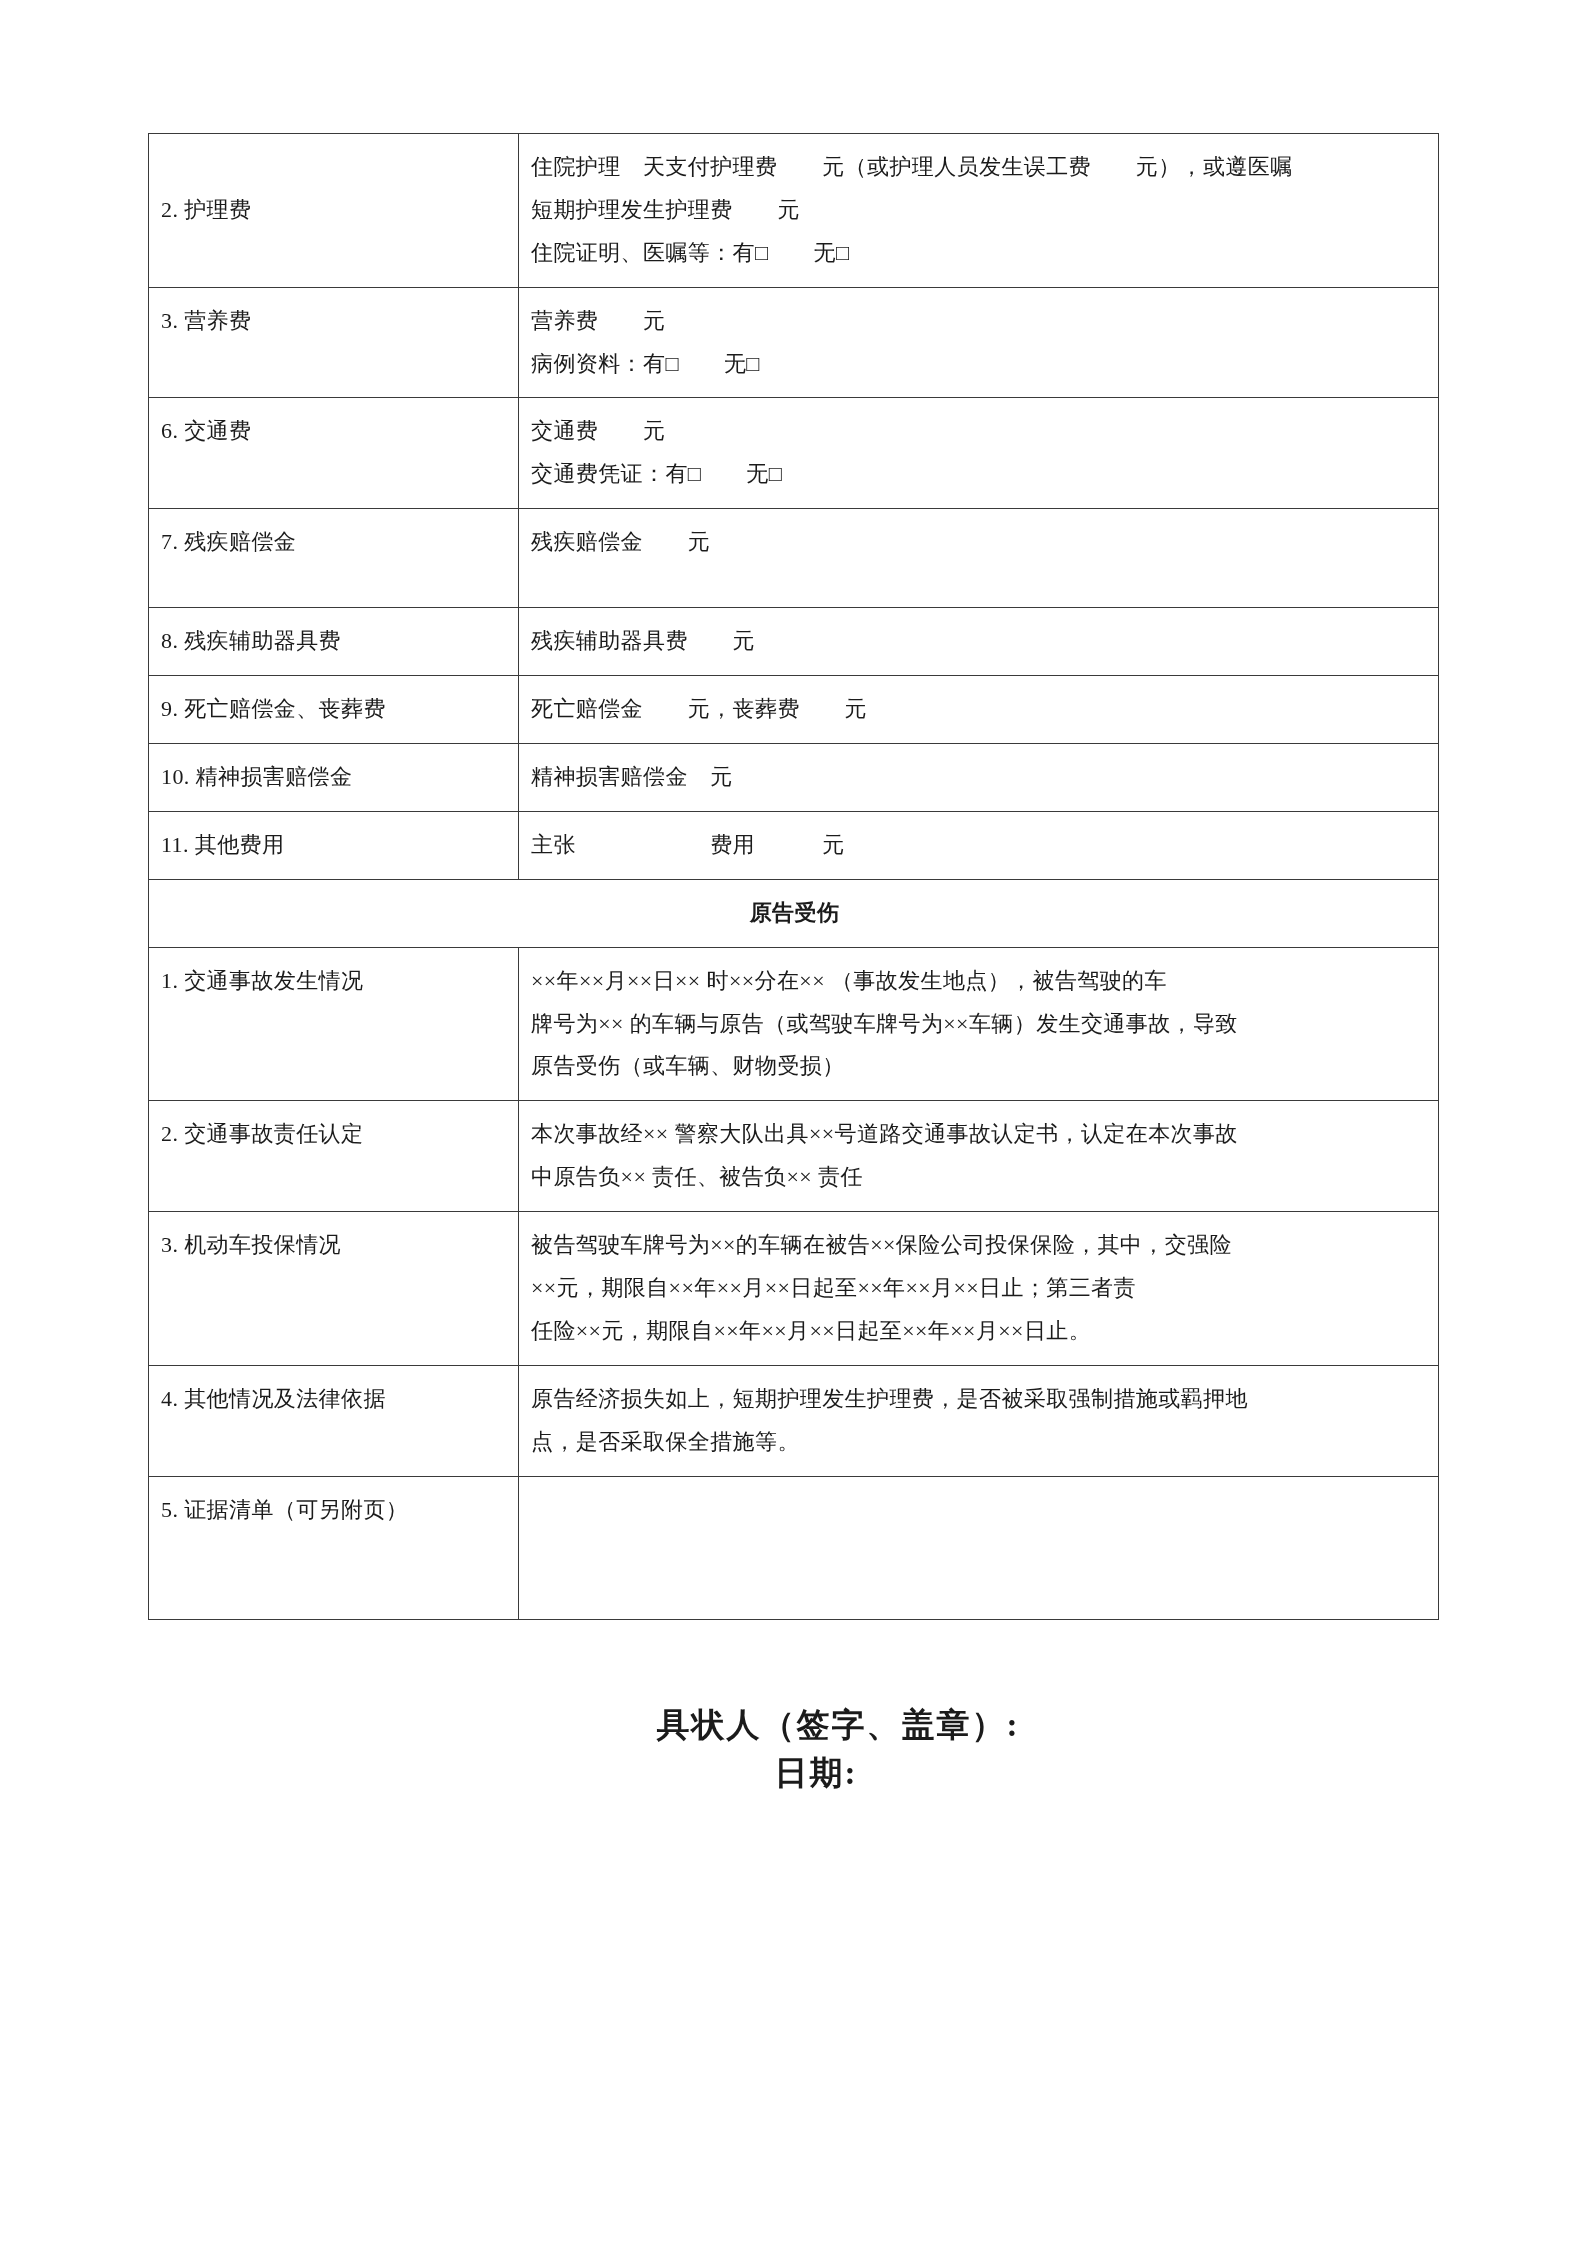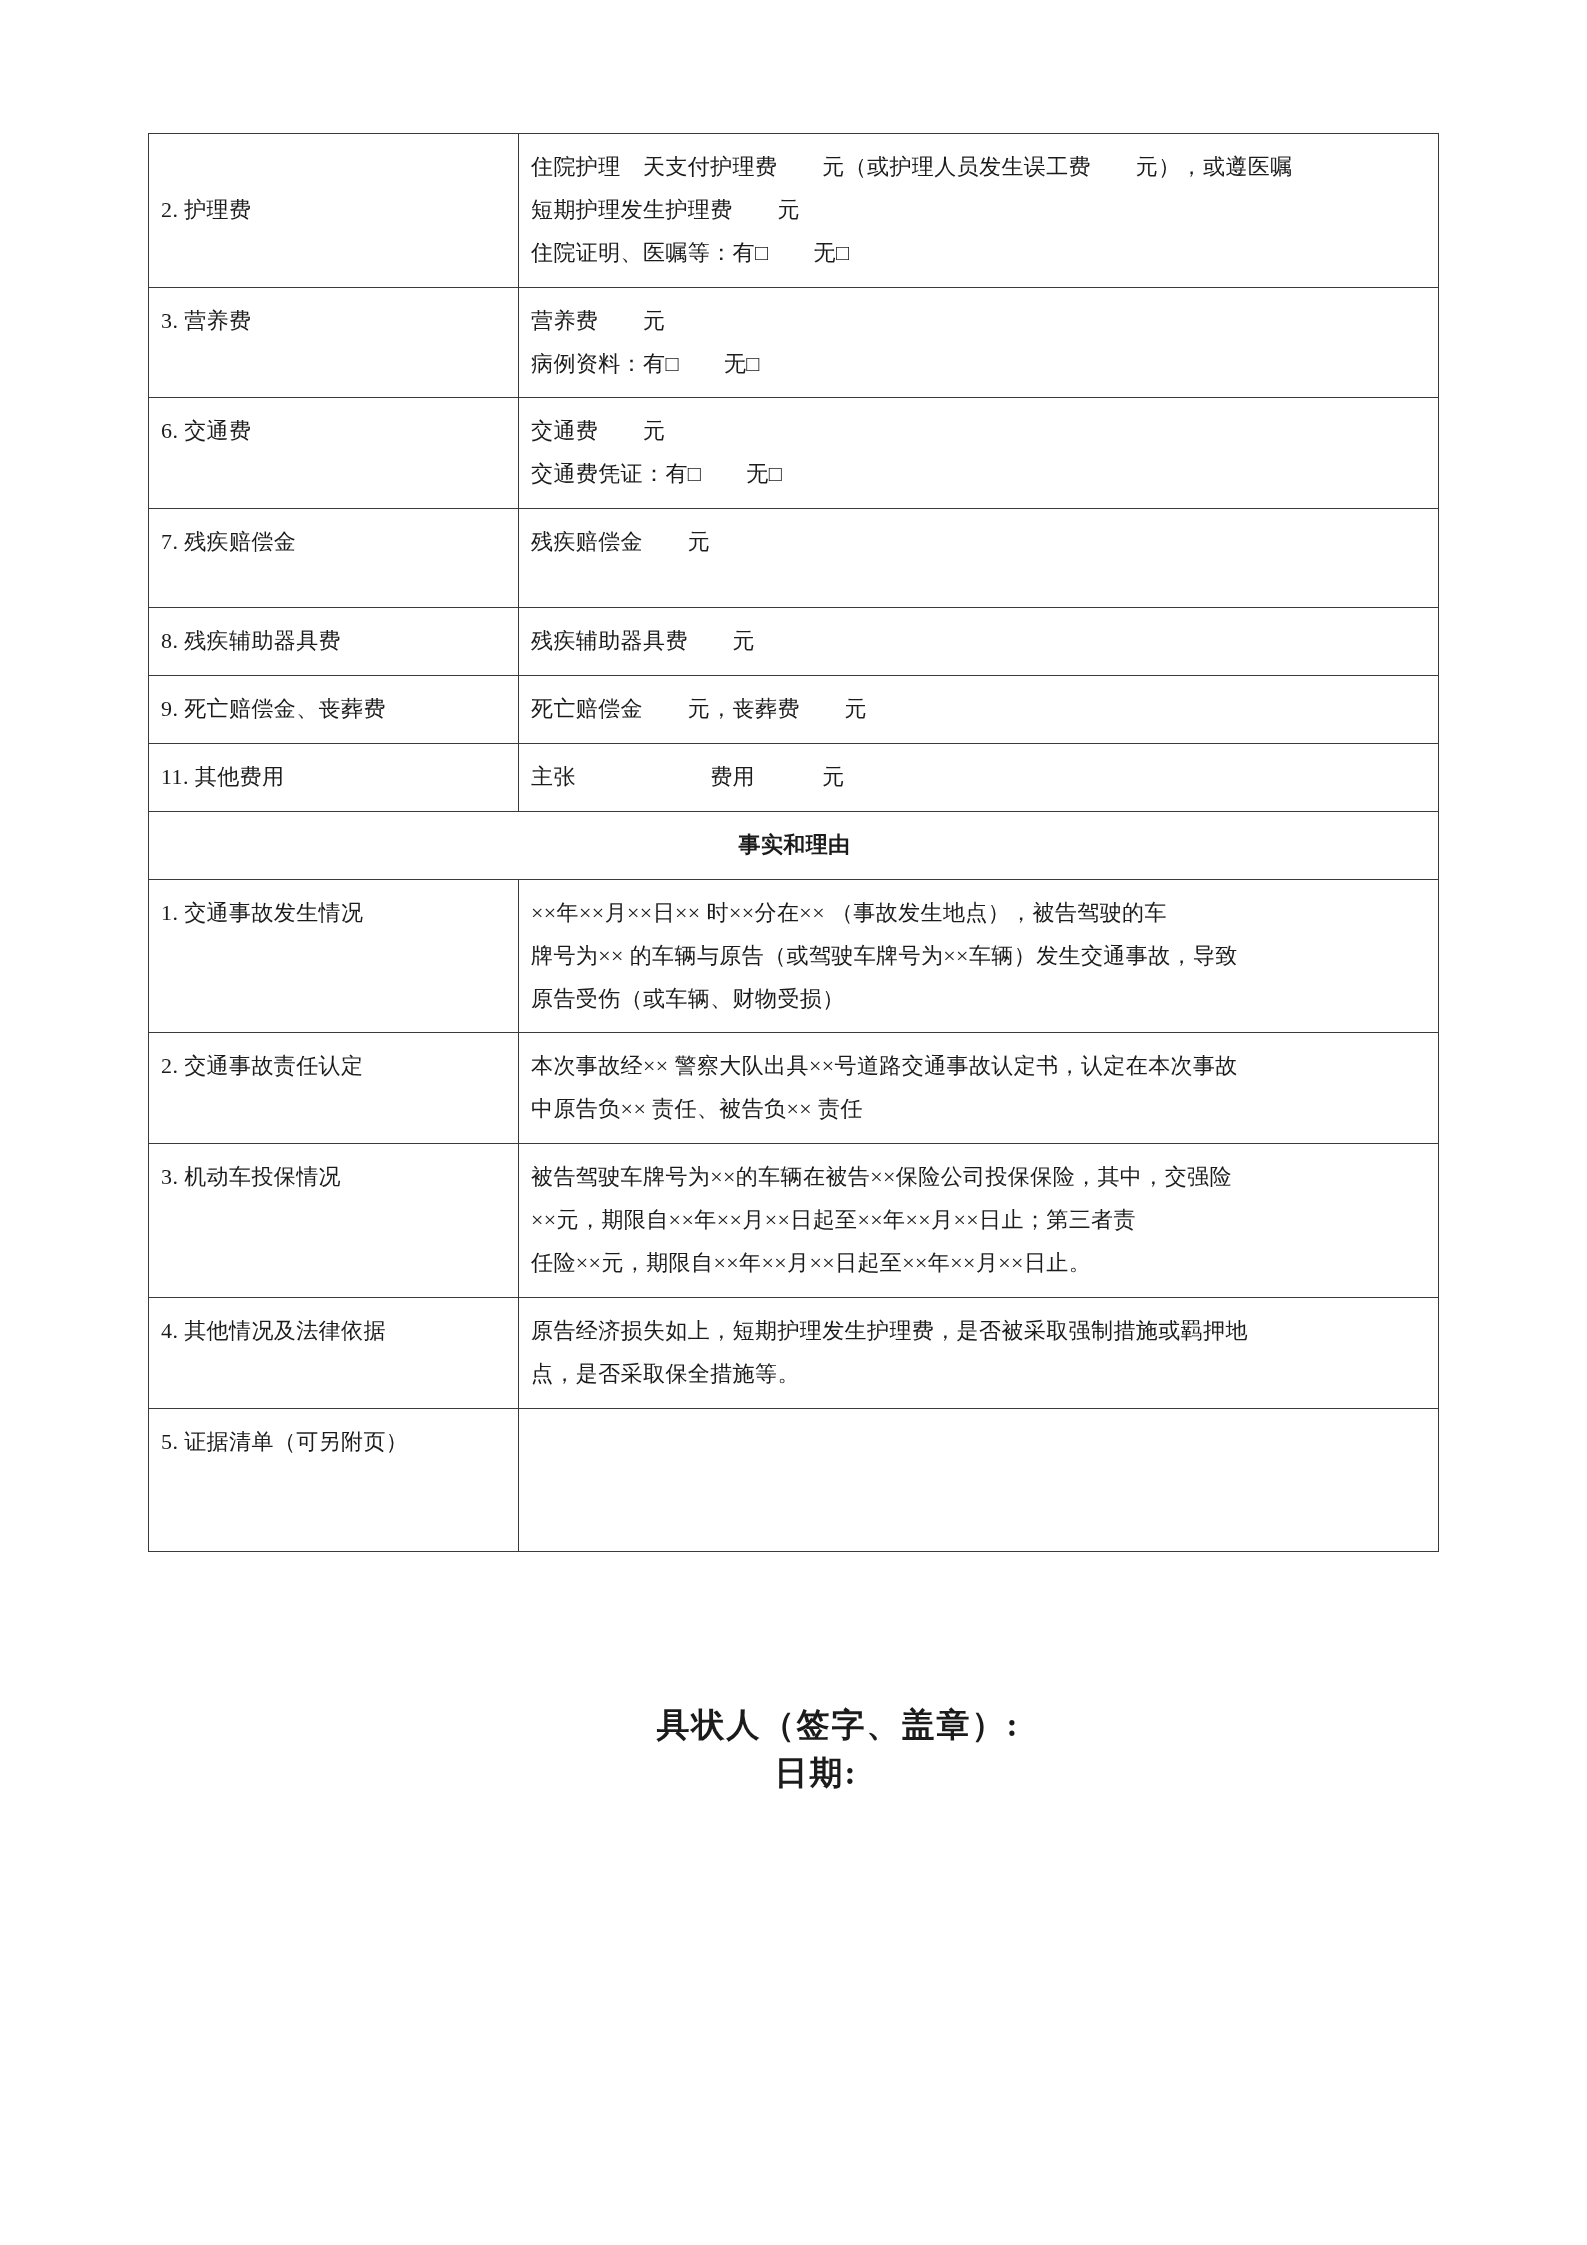--- a/index.html
+++ b/index.html
@@ -154,30 +154,38 @@
           <tr>
             <td class="label">
               <span class="lbl-mid">9. 死亡赔偿金、丧葬费</span>
             </td>
             <td class="value">
               <span class="line">死亡赔偿金　　元，丧葬费　　元</span>
             </td>
           </tr>
           <tr>
             <td class="label">
+              <span class="lbl-mid">10. 精神损害赔偿金</span>
+            </td>
+            <td class="value">
+              <span class="line">精神损害赔偿金　元</span>
+            </td>
+          </tr>
+          <tr>
+            <td class="label">
               <span class="lbl-mid">11. 其他费用</span>
             </td>
             <td class="value">
               <span class="line">主张　　　　　　费用　　　元</span>
             </td>
           </tr>
         </tbody>
       <tbody id="section-heading-body">
           <tr>
-            <td class="section-head" colspan="2">事实和理由</td>
+            <td class="section-head" colspan="2">原告受伤</td>
           </tr>
         </tbody>
       <tbody id="facts-body">
           <tr>
             <td class="label">
               <span class="lbl-mid">1. 交通事故发生情况</span>
             </td>
             <td class="value">
               <span class="line">××年××月××日×× 时××分在×× （事故发生地点），被告驾驶的车</span>
               <span class="line">牌号为×× 的车辆与原告（或驾驶车牌号为××车辆）发生交通事故，导致</span>

